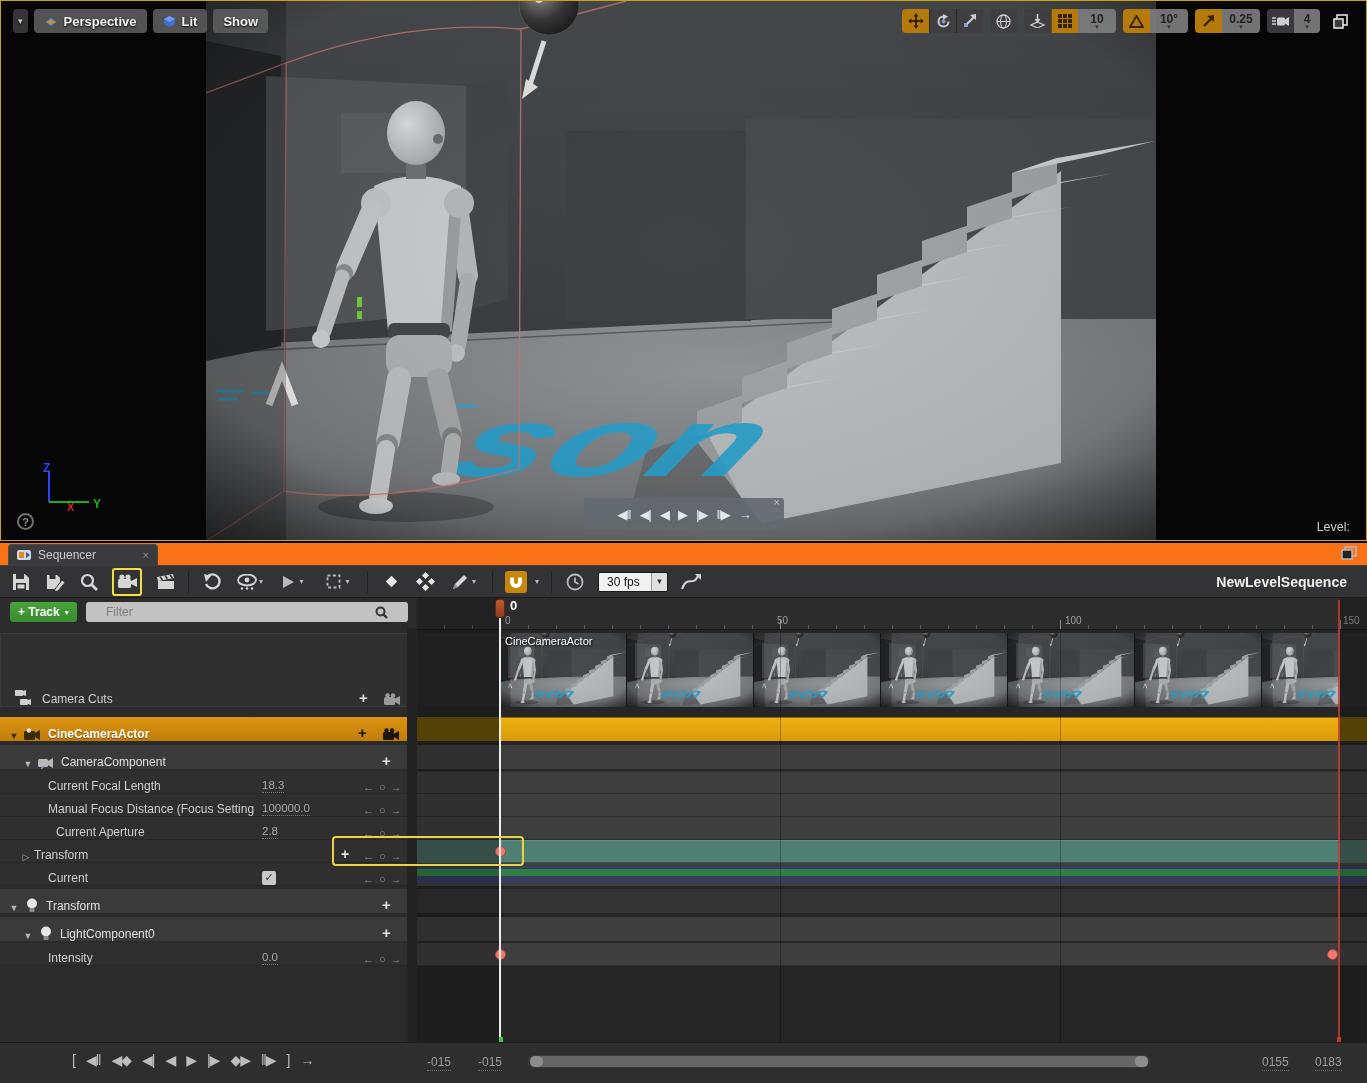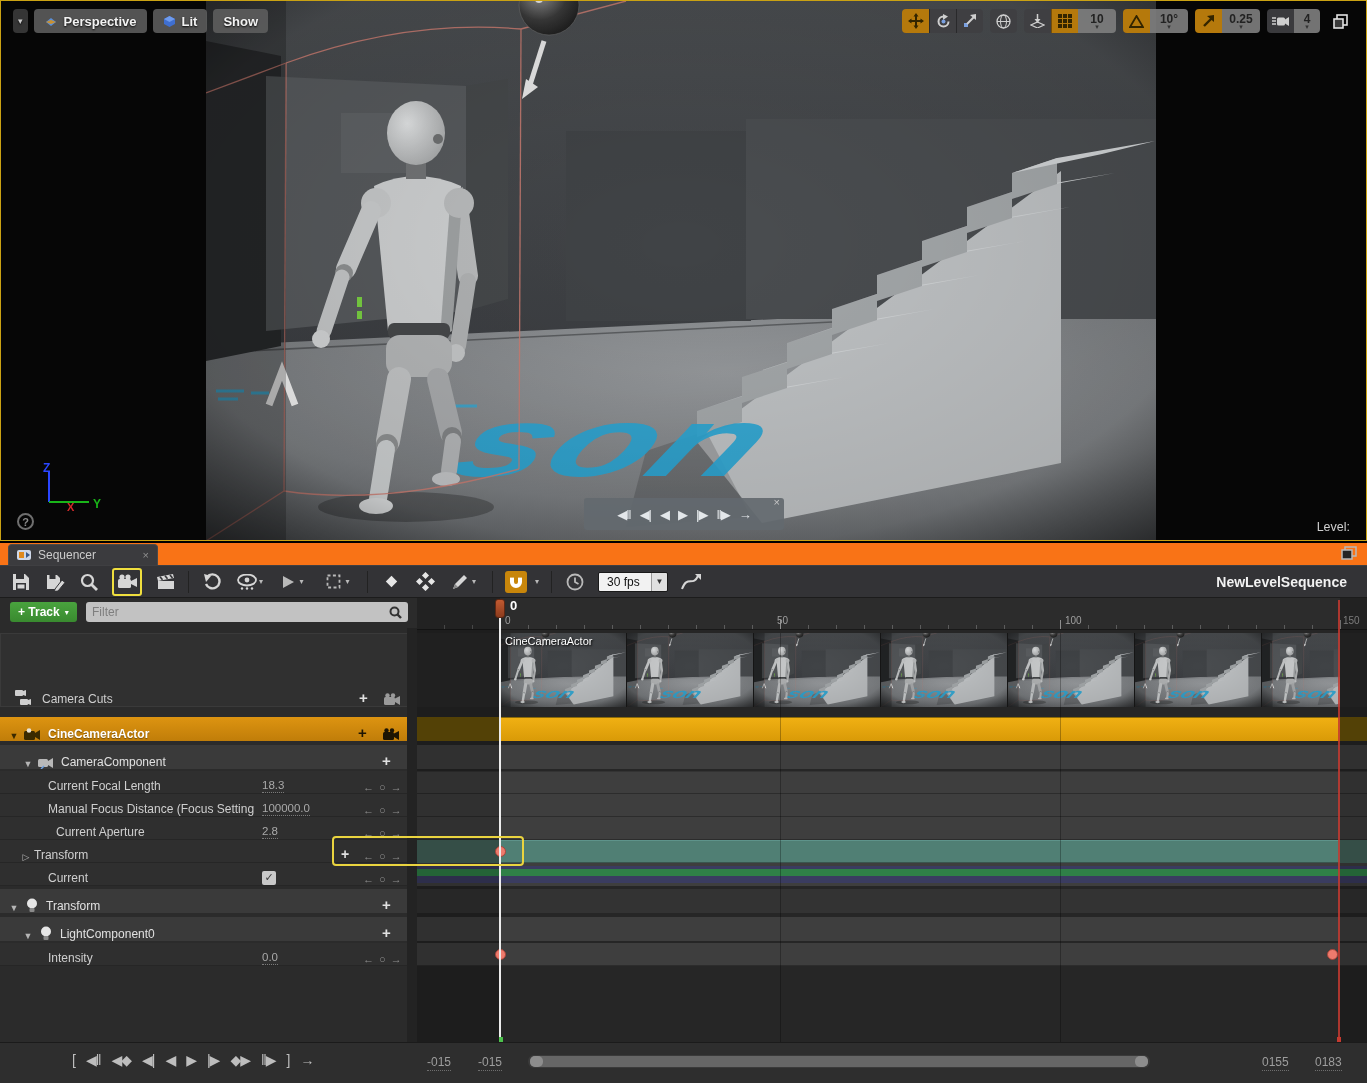--- a/index.html
+++ b/index.html
@@ -75,21 +75,21 @@
   #seq-content { position:absolute; left:0; top:55px; width:1367px; height:444px; background:#262626; }
 
   
   #outliner { position:absolute; left:0; top:0; width:417px; height:444px; background:#2b2b2b; }
   #outliner-scrollstrip { position:absolute; left:407px; top:30px; width:10px; height:414px; background:#232323; }
   #track-btn { position:absolute; left:10px; top:4px; height:20px; padding:0 8px;
     background:linear-gradient(#49a33e,#398a2f); border-radius:3px; color:#fff; font-weight:bold;
     font-size:12px; display:flex; align-items:center; gap:5px; }
   #track-btn .dd { font-size:8px; }
   #filter-box { position:absolute; left:86px; top:4px; width:322px; height:20px; background:#c2c2c2;
-    border-radius:3px; display:flex; align-items:center; padding:0 6px; }
+    border-radius:3px; display:flex; align-items:center; padding:0 20px; }
   #filter-box input { flex:1; border:none; outline:none; background:transparent; font-size:12px; color:#333; }
   #filter-box input::placeholder { color:#7e7e7e; }
 
   .orow { position:absolute; left:0; width:417px; display:flex; align-items:flex-end; color:#cfcfcf; font-size:12px; }
   .orow .expander { width:12px; color:#b5b5b5; font-size:9px; text-align:center; }
   .orow .plusbtn { color:#e0e0e0; font-size:15px; font-weight:bold; }
   .keynav { position:absolute; left:363px; display:flex; gap:5px; color:#8f8f8f; font-size:11px; }
   .val { position:absolute; left:262px; color:#a9a9a9; font-size:11.5px;
     border-bottom:1px dotted #7a7a7a; padding-bottom:1px; }
   .checkbox { position:absolute; left:262px; width:14px; height:14px; background:#c9c9c9;

